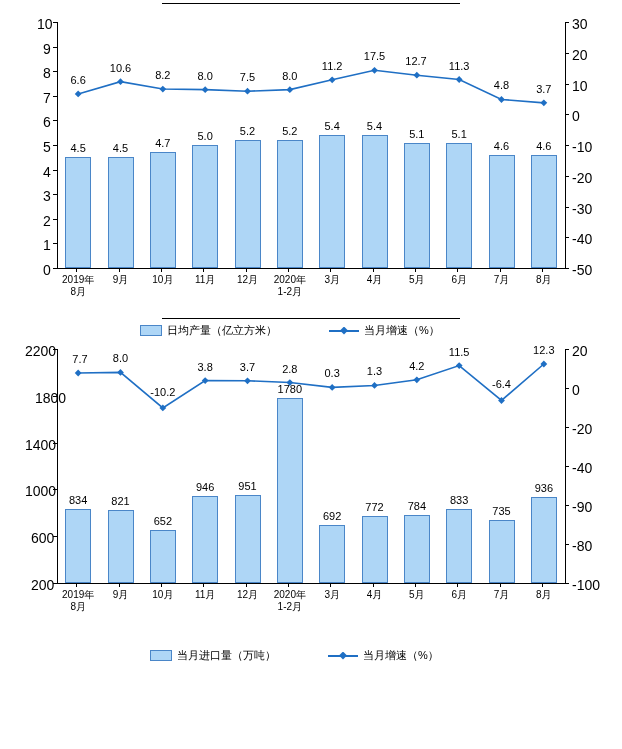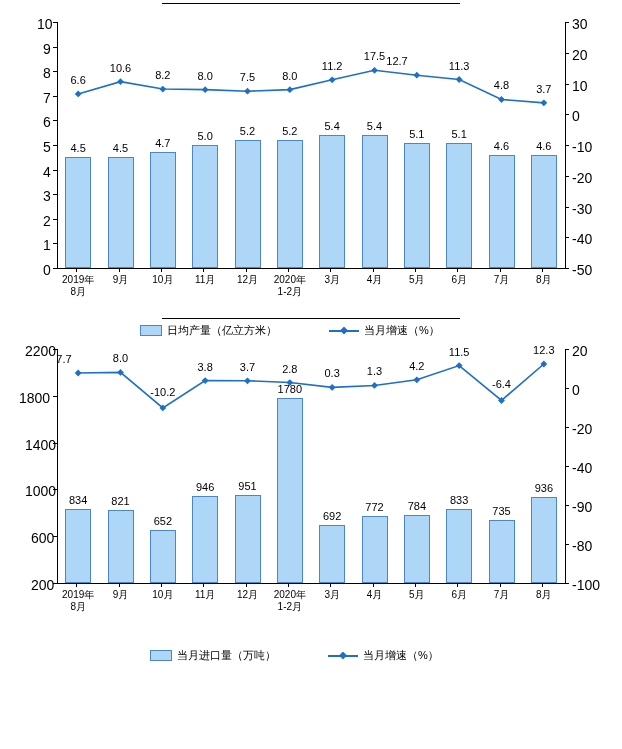--- a/index.html
+++ b/index.html
@@ -221,21 +221,21 @@
         <polygon points="532.8333333333334,95.4725 536.2333333333333,98.8725 532.8333333333334,102.27250000000001 529.4333333333334,98.8725" fill="#1f6fc4"></polygon>
       </svg>
       <div class="line-label" style="left: 45.1667px; width: 44px; top: 69.955px;">6.6</div>
       <div class="line-label" style="left: 87.5px; width: 44px; top: 57.655px; text-align: center;">10.6</div>
       <div class="line-label" style="left: 129.833px; width: 44px; top: 65.035px;">8.2</div>
       <div class="line-label" style="left: 172.167px; width: 44px; top: 65.65px;">8.0</div>
       <div class="line-label" style="left: 214.5px; width: 44px; top: 67.1875px;">7.5</div>
       <div class="line-label" style="left: 256.833px; width: 44px; top: 65.65px;">8.0</div>
       <div class="line-label" style="left: 299.167px; width: 44px; top: 55.81px;">11.2</div>
       <div class="line-label" style="left: 341.5px; width: 44px; top: 46.2775px;">17.5</div>
-      <div class="line-label" style="left: 364px; width: 44px; top: 51.1975px;">12.7</div>
+      <div class="line-label" style="left: 383px; width: 44px; top: 51.1975px;">12.7</div>
       <div class="line-label" style="left: 426.167px; width: 44px; top: 55.5025px;">11.3</div>
       <div class="line-label" style="left: 468.5px; width: 44px; top: 75.49px;">4.8</div>
       <div class="line-label" style="left: 510.833px; width: 44px; top: 78.8725px;">3.7</div>
     </div>
   <div class="legend" id="legend1" style="left:140px;top:320px;">
     <span class="legend-swatch"></span>
     <span>日均产量（亿立方米）</span>
     <span style="display:inline-block;width:42px;"></span>
     <span class="legend-line">
         <span class="ll"></span>
@@ -253,21 +253,21 @@
       <div class="axis-line" style="left: 554px; top: 30px; width: 1px; height: 234px;"></div>
       <div class="tick-mark" style="left: 42px; top: 264px;"></div>
       <div class="tick-label" style="left: 20px; top: 258px;">200</div>
       <div class="tick-mark" style="left: 42px; top: 217.2px;"></div>
       <div class="tick-label" style="left: 20px; top: 211.2px;">600</div>
       <div class="tick-mark" style="left: 42px; top: 170.4px;"></div>
       <div class="tick-label" style="left: 14px; top: 164.4px;">1000</div>
       <div class="tick-mark" style="left: 42px; top: 123.6px;"></div>
       <div class="tick-label" style="left: 14px; top: 117.6px;">1400</div>
       <div class="tick-mark" style="left: 42px; top: 76.8px;"></div>
-      <div class="tick-label" style="left: 8px; top: 70.8px;">1800</div>
+      <div class="tick-label" style="left: 24px; top: 70.8px;">1800</div>
       <div class="tick-mark" style="left: 42px; top: 30px;"></div>
       <div class="tick-label" style="left: 14px; top: 24px;">2200</div>
       <div class="tick-mark" style="left: 554px; top: 264px;"></div>
       <div class="tick-label" style="left: 561px; top: 258px;">-100</div>
       <div class="tick-mark" style="left: 554px; top: 225px;"></div>
       <div class="tick-label" style="left: 561px; top: 219px;">-80</div>
       <div class="tick-mark" style="left: 554px; top: 186px;"></div>
       <div class="tick-label" style="left: 561px; top: 180px;">-90</div>
       <div class="tick-mark" style="left: 554px; top: 147px;"></div>
       <div class="tick-label" style="left: 561px; top: 141px;">-40</div>
@@ -359,21 +359,21 @@
         <polygon points="194.16666666666666,58.190000000000005 197.56666666666666,61.59 194.16666666666666,64.99000000000001 190.76666666666665,61.59" fill="#1f6fc4"></polygon>
         <polygon points="236.5,58.385 239.9,61.785 236.5,65.185 233.1,61.785" fill="#1f6fc4"></polygon>
         <polygon points="278.83333333333337,60.13999999999999 282.23333333333335,63.53999999999999 278.83333333333337,66.94 275.4333333333334,63.53999999999999" fill="#1f6fc4"></polygon>
         <polygon points="321.1666666666667,65.01499999999999 324.56666666666666,68.41499999999999 321.1666666666667,71.815 317.7666666666667,68.41499999999999" fill="#1f6fc4"></polygon>
         <polygon points="363.50000000000006,63.065000000000005 366.90000000000003,66.465 363.50000000000006,69.86500000000001 360.1000000000001,66.465" fill="#1f6fc4"></polygon>
         <polygon points="405.83333333333337,57.409999999999975 409.23333333333335,60.809999999999974 405.83333333333337,64.20999999999998 402.4333333333334,60.809999999999974" fill="#1f6fc4"></polygon>
         <polygon points="448.1666666666667,43.17499999999999 451.56666666666666,46.57499999999999 448.1666666666667,49.97499999999999 444.7666666666667,46.57499999999999" fill="#1f6fc4"></polygon>
         <polygon points="490.50000000000006,78.08000000000001 493.90000000000003,81.48000000000002 490.50000000000006,84.88000000000002 487.1000000000001,81.48000000000002" fill="#1f6fc4"></polygon>
         <polygon points="532.8333333333334,41.615000000000016 536.2333333333333,45.015000000000015 532.8333333333334,48.41500000000001 529.4333333333334,45.015000000000015" fill="#1f6fc4"></polygon>
       </svg>
-      <div class="line-label" style="left: 31px; width: 44px; top: 33.985px;">7.7</div>
+      <div class="line-label" style="left: 47px; width: 44px; top: 33.985px;">7.7</div>
       <div class="line-label" style="left: 87.5px; width: 44px; top: 33.4px;">8.0</div>
       <div class="line-label" style="left: 129.833px; width: 44px; top: 66.89px;">-10.2</div>
       <div class="line-label" style="left: 172.167px; width: 44px; top: 41.59px;">3.8</div>
       <div class="line-label" style="left: 214.5px; width: 44px; top: 41.785px;">3.7</div>
       <div class="line-label" style="left: 256.833px; width: 44px; top: 43.54px;">2.8</div>
       <div class="line-label" style="left: 299.167px; width: 44px; top: 48.415px;">0.3</div>
       <div class="line-label" style="left: 341.5px; width: 44px; top: 46.465px;">1.3</div>
       <div class="line-label" style="left: 383.833px; width: 44px; top: 40.81px;">4.2</div>
       <div class="line-label" style="left: 426.167px; width: 44px; top: 26.575px;">11.5</div>
       <div class="line-label" style="left: 468.5px; width: 44px; top: 59.48px;">-6.4</div>

